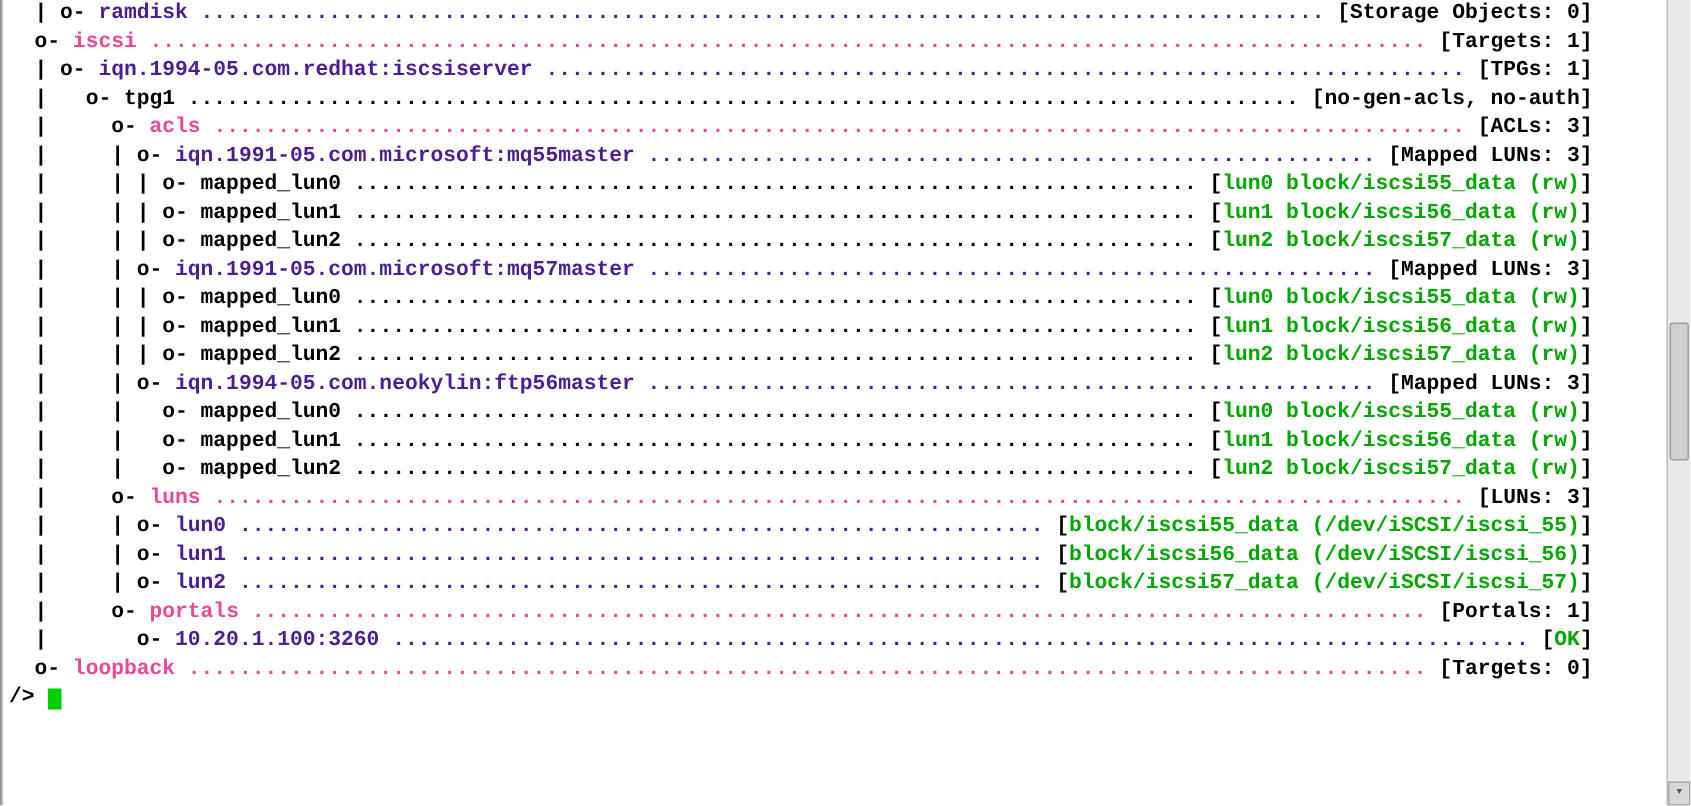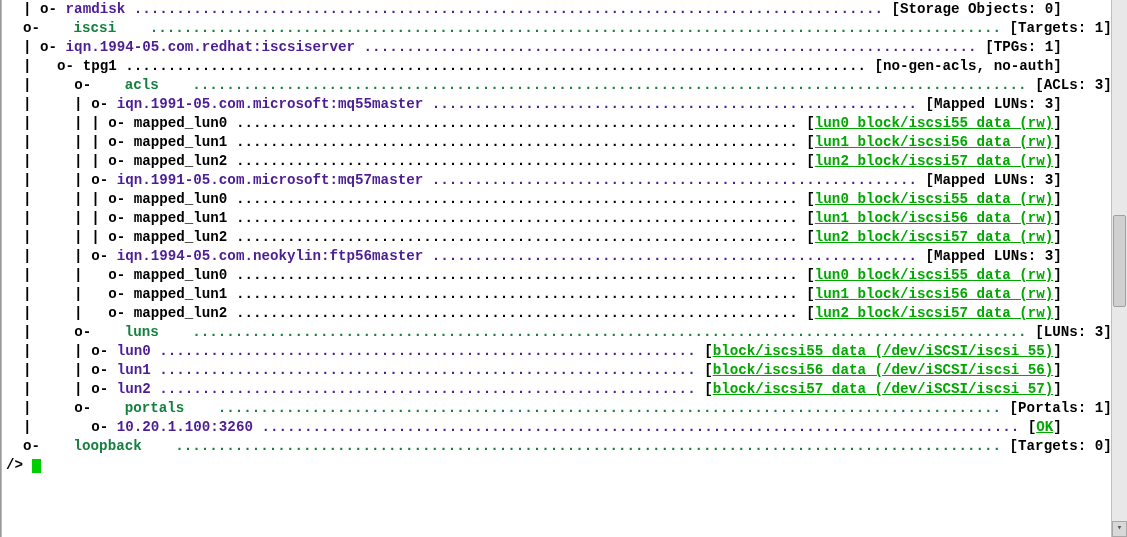--- a/index.html
+++ b/index.html
@@ -14,22 +14,22 @@
     width: 1127px;
     height: 537px;
     overflow: hidden;
     position: relative;
   }
   .term {
     padding: 0 2px 0 2px;
     white-space: pre;
   }
   .magenta { color: #4c1d95; }
-  .blue    { color: #15803d; margin-left: 25px; }
-  .green   { color: #00a800; text-decoration: underline; }
+  .blue    { color: #ec4899; }
+  .green   { color: #00a800; }
   .black   { color: #000000; }
   .scrollbar {
     position: absolute;
     right: 0;
     top: 0;
     bottom: 0;
     width: 15px;
     background: #e8e8e8;
     border-left: 1px solid #c0c0c0;
   }

